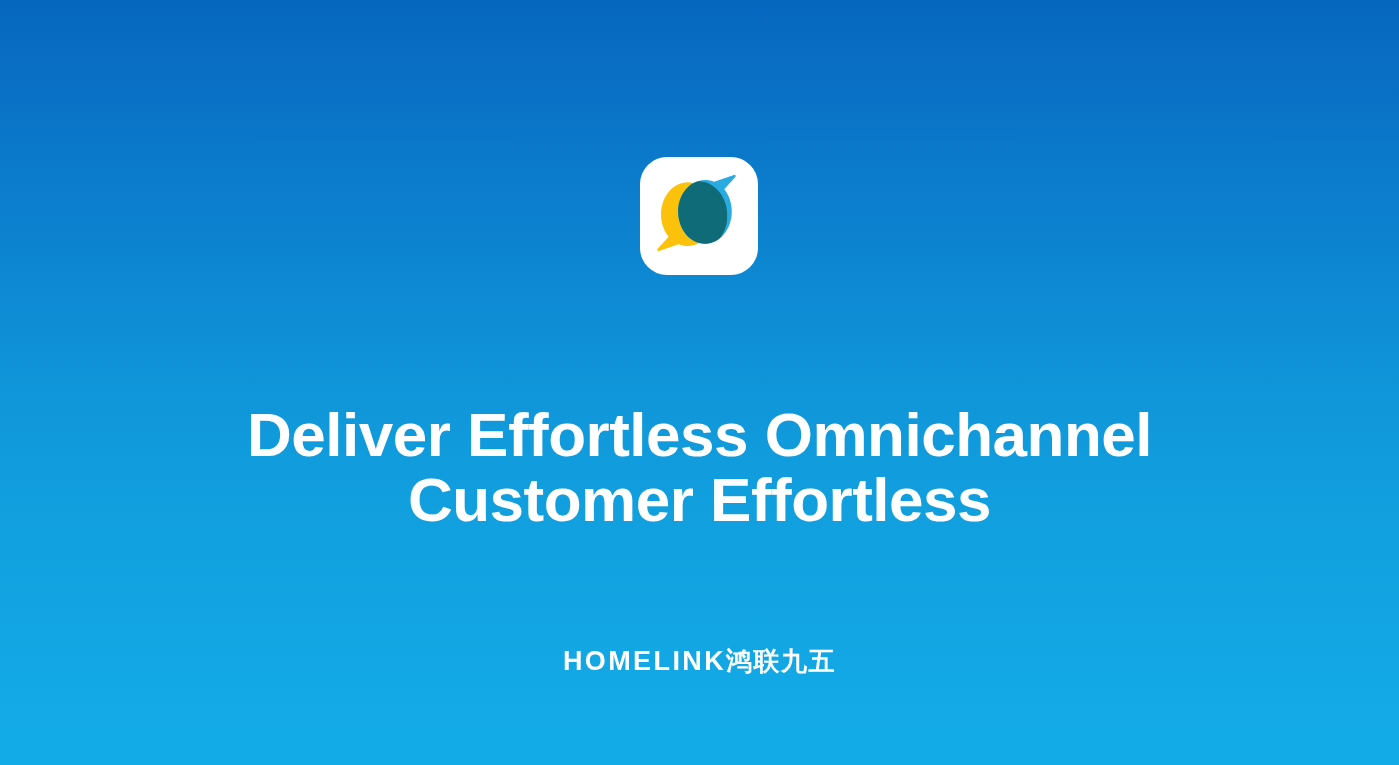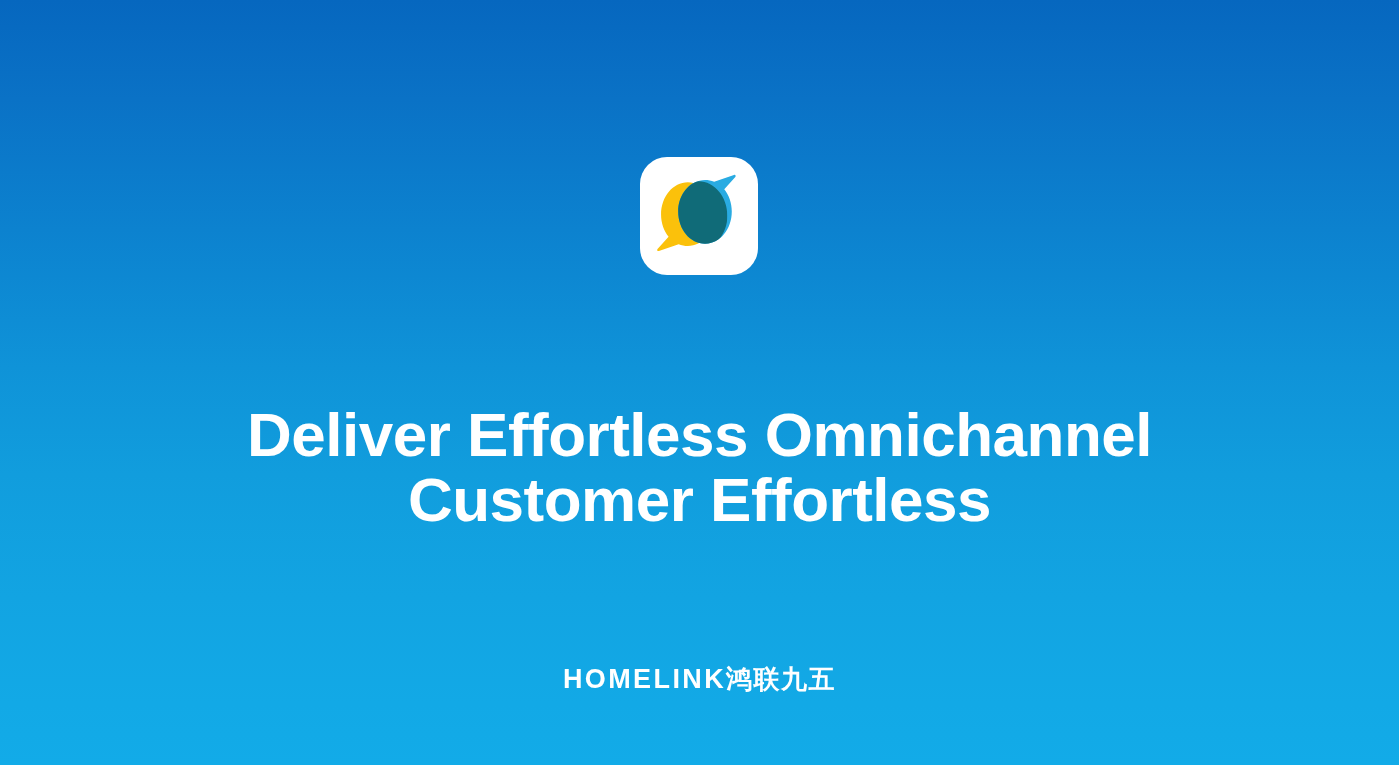--- a/index.html
+++ b/index.html
@@ -76,21 +76,20 @@
   
   .brand {
     position: absolute;
     top: 648px;
     left: 0;
     right: 0;
     display: flex;
     align-items: baseline;
     justify-content: center;
     color: #ffffff;
-    margin-top: 18px;
   }
   .brand-latin {
     font-family: "Liberation Sans", sans-serif;
     font-size: 27px;
     font-weight: bold;
     letter-spacing: 2.4px;
     line-height: 1;
   }
   .brand-cn {
     font-family: "DejaVu Sans", "Liberation Sans", sans-serif;

